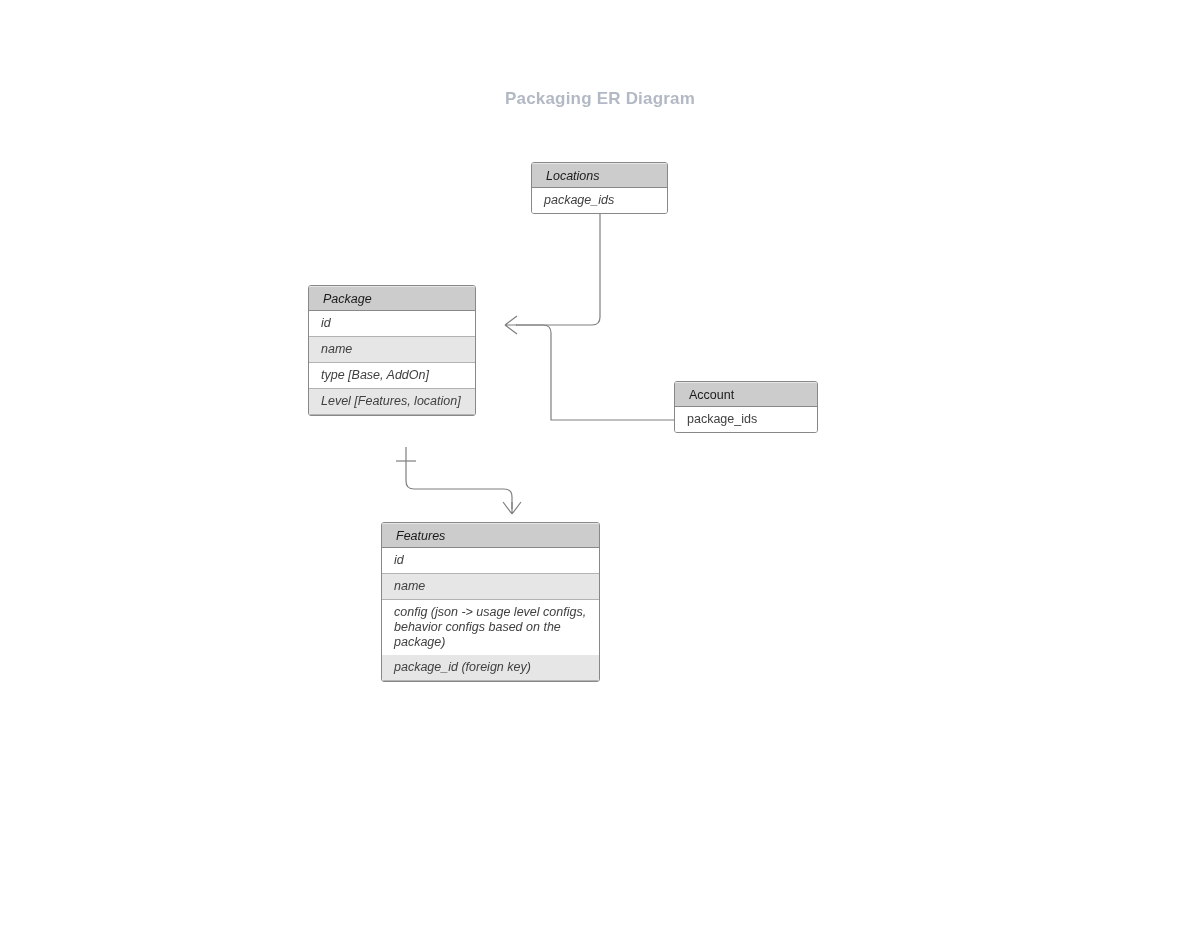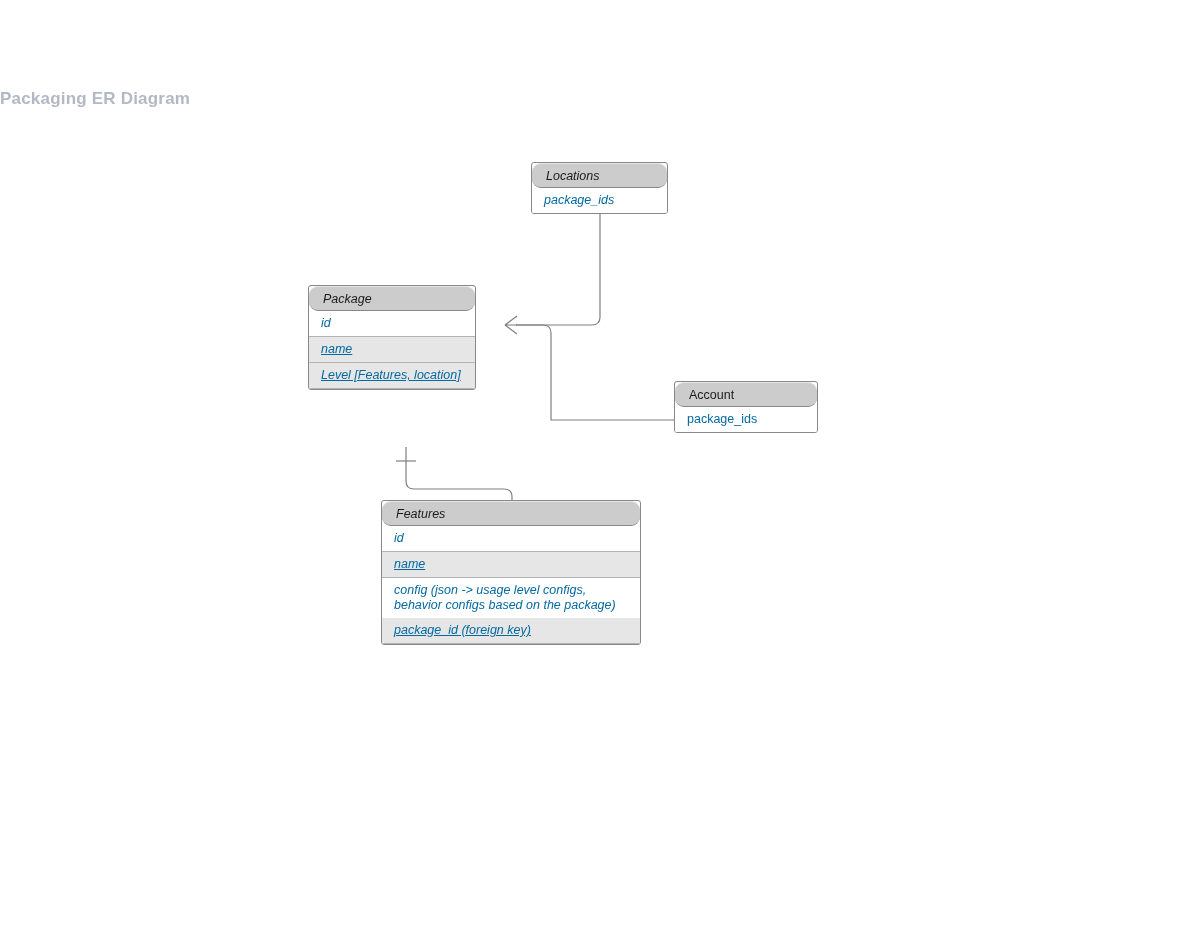--- a/index.html
+++ b/index.html
@@ -24,21 +24,21 @@
     width: 1200px;
     height: 927px;
     pointer-events: none;
   }
 
   .diagram-title {
     position: absolute;
     left: 0;
     top: 89px;
     width: 1200px;
-    text-align: left;
+    text-align: center;
     font-size: 17px;
     font-weight: bold;
     color: #b3b9c4;
     letter-spacing: 0.2px;
   }
 
   .entity {
     position: absolute;
     box-sizing: border-box;
     border: 1px solid #888888;
@@ -50,47 +50,45 @@
   .entity-header {
     box-sizing: border-box;
     background: #cccccc;
     border-bottom: 1px solid #888888;
     border-top: 1px solid #e6e6e6;
     color: #1a1a1a;
     font-size: 12.5px;
     padding: 5px 0 5px 14px;
     line-height: 14px;
     height: 25px;
-    border-radius: 9px;
   }
   .entity-row {
     box-sizing: border-box;
     background: #ffffff;
     border-bottom: 1px solid #b3b3b3;
-    color: #0369a1;
+    color: #404040;
     font-size: 12.5px;
     padding: 5px 8px 5px 12px;
     line-height: 15px;
   }
   .entity-row.alt {
     background: #e6e6e6;
-    text-decoration: underline;
   }
   .entity-row.last {
     border-bottom: none;
   }
   .entity.italic .entity-header,
   .entity.italic .entity-row {
     font-style: italic;
   }
 
   #ent-locations { left: 531px; top: 162px; width: 137px; }
   #ent-package   { left: 308px; top: 285px; width: 168px; }
   #ent-account   { left: 674px; top: 381px; width: 144px; }
-  #ent-features  { left: 381px; top: 500px; width: 260px; }
+  #ent-features  { left: 381px; top: 522px; width: 219px; }
 </style>
 </head>
 <body>
 
 <div id="canvas">
 
   <div class="diagram-title">Packaging ER Diagram</div>
 
   <svg id="edges" viewBox="0 0 1200 927" width="1200" height="927">
     <g fill="none" stroke="#7f7f7f" stroke-width="1.2">
@@ -107,20 +105,21 @@
 
   <div class="entity italic" id="ent-locations">
     <div class="entity-header">Locations</div>
     <div class="entity-row last">package_ids</div>
   </div>
 
   <div class="entity italic" id="ent-package">
     <div class="entity-header">Package</div>
     <div class="entity-row">id</div>
     <div class="entity-row alt">name</div>
+    <div class="entity-row">type [Base, AddOn]</div>
     <div class="entity-row alt">Level [Features, location]</div>
   </div>
 
   <div class="entity" id="ent-account">
     <div class="entity-header">Account</div>
     <div class="entity-row last">package_ids</div>
   </div>
 
   <div class="entity italic" id="ent-features">
     <div class="entity-header">Features</div>

